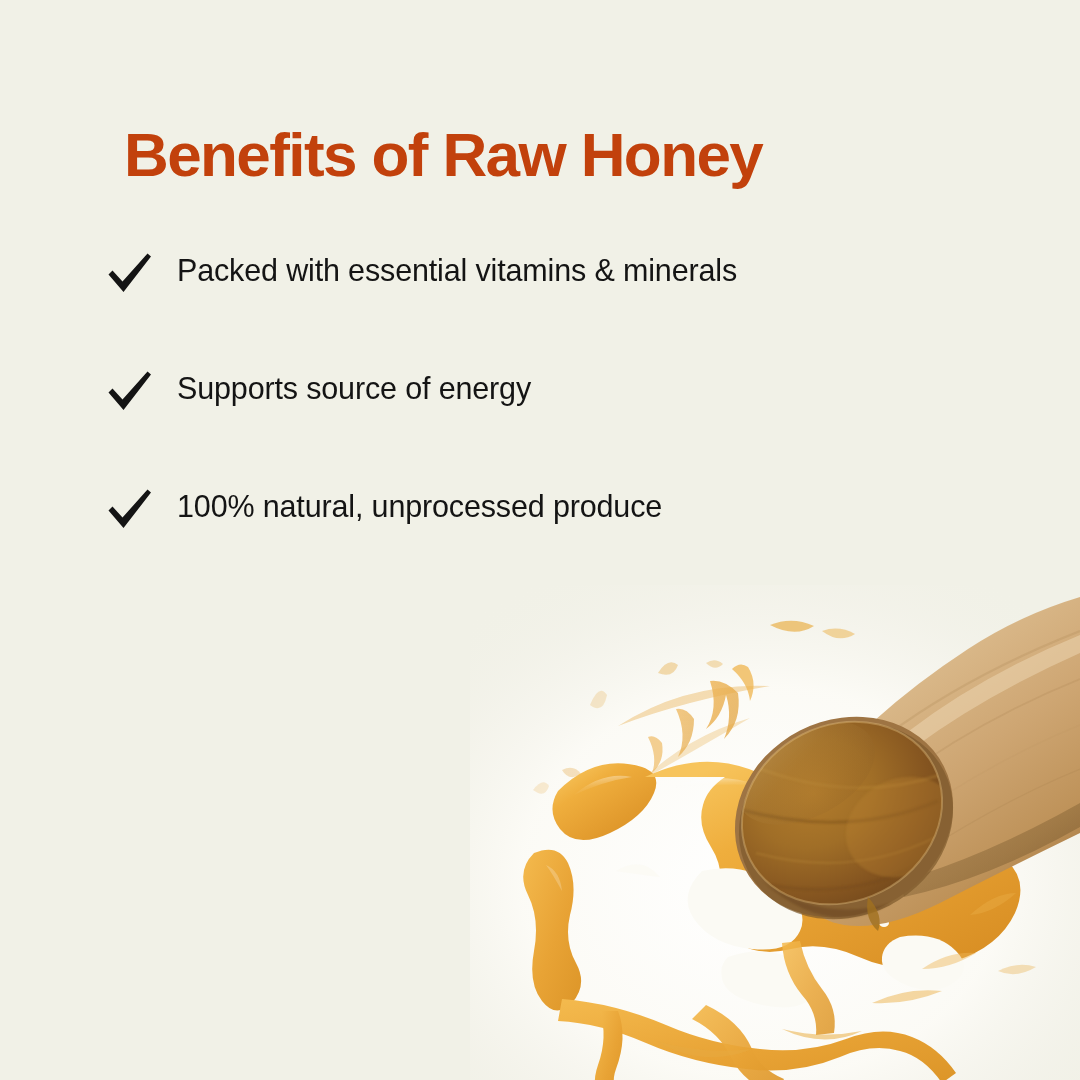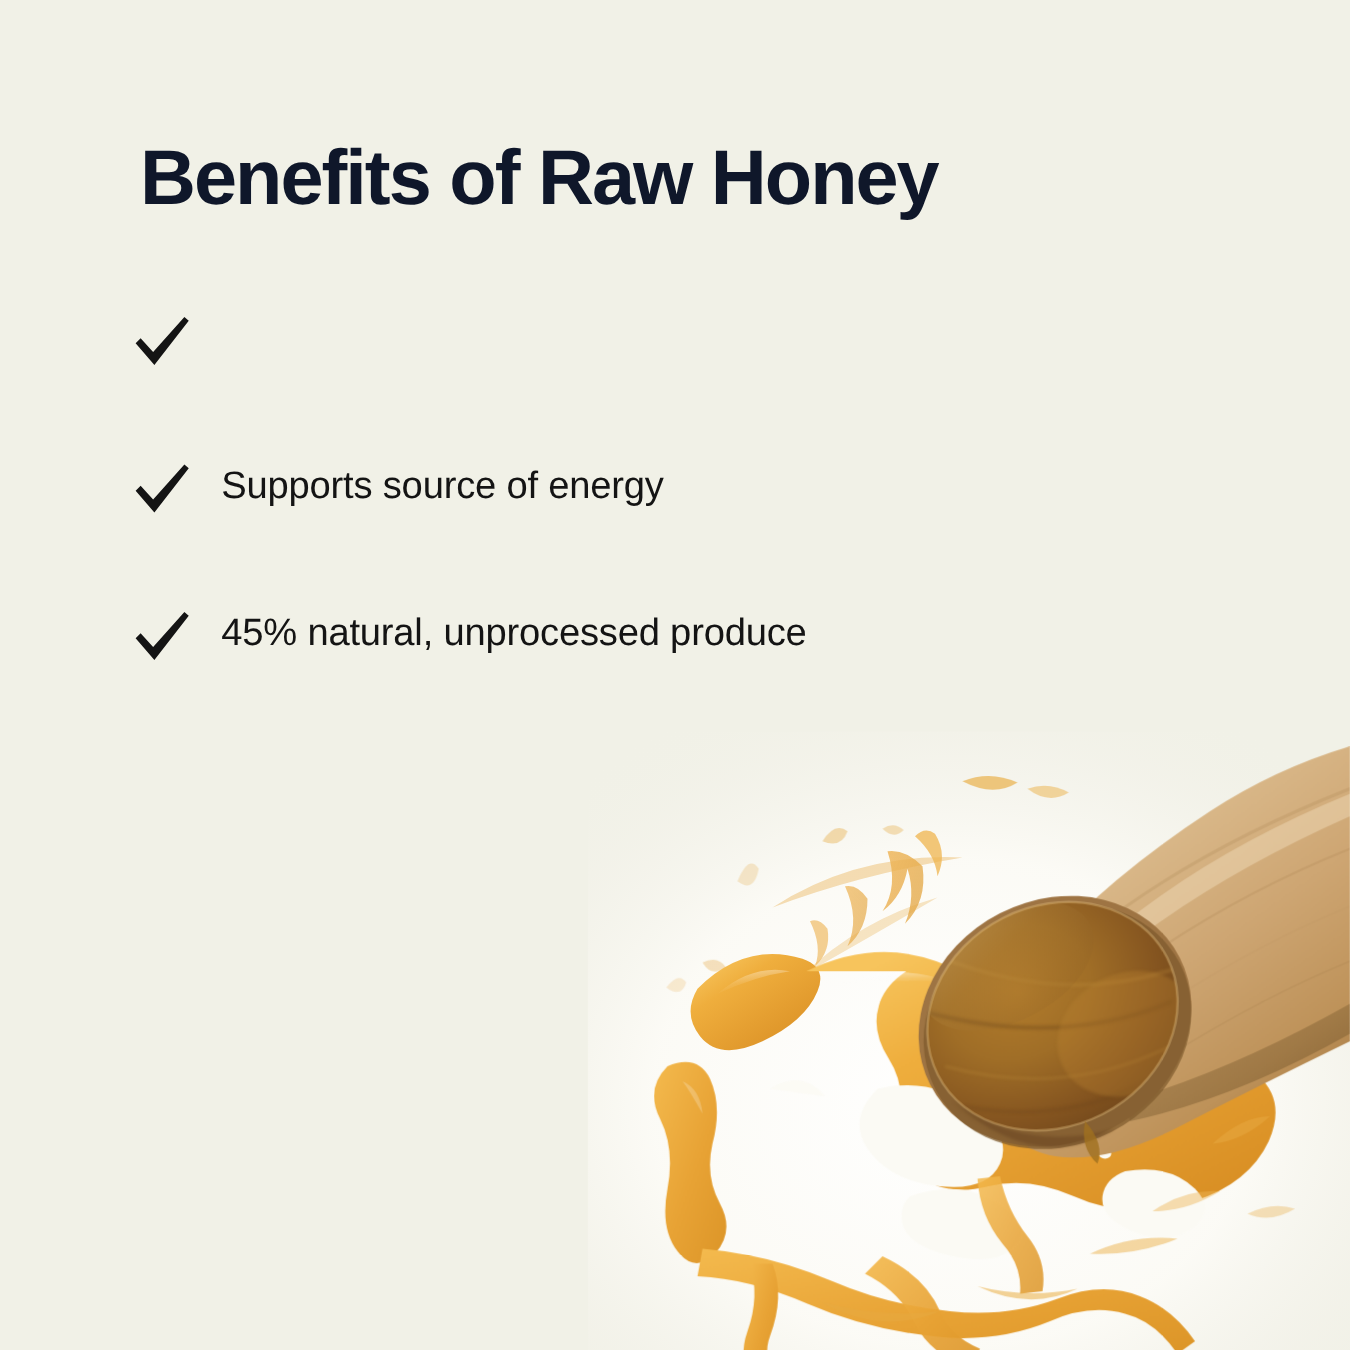--- a/index.html
+++ b/index.html
@@ -33,26 +33,26 @@
     display: block;
     width: 610px;
     height: 495px;
   }
 
   
   #title {
     position: absolute;
     left: 108px;
     top: 106px;
-    margin: 4px;
+    margin: 16px;
     font-family: "Liberation Sans", sans-serif;
     font-size: 62px;
     font-weight: 700;
     letter-spacing: -1.6px;
-    color: #0f172a;
+    color: #c2410c;
     line-height: 1.05;
     white-space: nowrap;
   }
 
   
   #benefit-list {
     position: absolute;
     left: 104px;
     top: 246px;
     width: 780px;
@@ -353,35 +353,36 @@
   <h1 id="title">Benefits of Raw Honey</h1>
 
   <ul id="benefit-list">
 
     <li class="benefit-item">
       <span class="check-icon">
         <svg viewBox="0 0 52 52" xmlns="http://www.w3.org/2000/svg" aria-hidden="true">
           <path d="M4.5 26.5 L8.5 22.5 L18.5 33.5 L43.5 5.5 L47 8.5 L19.5 44 Z" fill="#141414"></path>
         </svg>
       </span>
+      <span class="benefit-text">Packed with essential vitamins &amp; minerals</span>
     </li>
 
     <li class="benefit-item">
       <span class="check-icon">
         <svg viewBox="0 0 52 52" xmlns="http://www.w3.org/2000/svg" aria-hidden="true">
           <path d="M4.5 26.5 L8.5 22.5 L18.5 33.5 L43.5 5.5 L47 8.5 L19.5 44 Z" fill="#141414"></path>
         </svg>
       </span>
       <span class="benefit-text">Supports source of energy</span>
     </li>
 
     <li class="benefit-item">
       <span class="check-icon">
         <svg viewBox="0 0 52 52" xmlns="http://www.w3.org/2000/svg" aria-hidden="true">
           <path d="M4.5 26.5 L8.5 22.5 L18.5 33.5 L43.5 5.5 L47 8.5 L19.5 44 Z" fill="#141414"></path>
         </svg>
       </span>
-      <span class="benefit-text">45% natural, unprocessed produce</span>
+      <span class="benefit-text">100% natural, unprocessed produce</span>
     </li>
 
 
   </ul>
 </div>
 
 </body></html>

